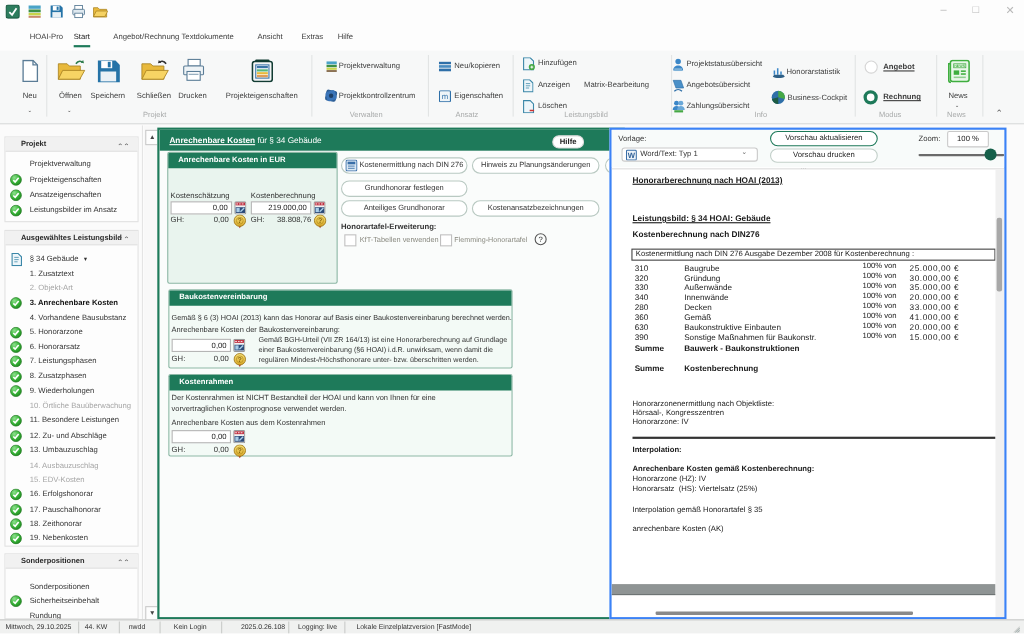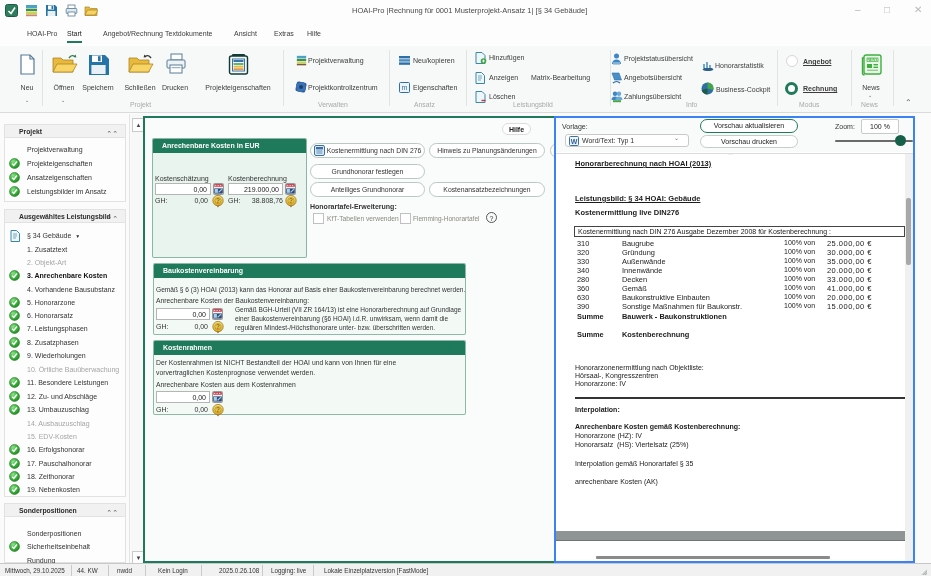--- a/index.html
+++ b/index.html
@@ -74,21 +74,20 @@
       </svg>
   <svg class="abs" style="left:65px;top:4px;" width="13" height="13" viewBox="0 0 13 13">
         <rect x="3" y="1" width="7" height="4" fill="#fff" stroke="#5a7c96" stroke-width="0.8"></rect>
         <rect x="1.2" y="4.5" width="10.6" height="5" rx="0.8" fill="#dfe9f0" stroke="#5a7c96" stroke-width="0.8"></rect>
         <rect x="3" y="8" width="7" height="4" fill="#fff" stroke="#5a7c96" stroke-width="0.8"></rect>
       </svg>
   <svg class="abs" style="left:84px;top:4px;" width="14" height="13" viewBox="0 0 14 13">
         <path d="M1 3h4l1.5 1.5H13v7H1z" fill="#e8b93c" stroke="#ab8524" stroke-width="0.7"></path>
         <path d="M1 11l2.5-5H14l-2.7 5z" fill="#f5d263" stroke="#ab8524" stroke-width="0.7"></path>
       </svg>
-  <div id="title">HOAI-Pro |Rechnung für 0001 Musterprojekt-Ansatz 1| [§ 34 Gebäude]</div>
   <div class="winbtn" style="left:855px;">–</div>
   <div class="winbtn" style="left:884px;">□</div>
   <div class="winbtn" style="left:914px;">✕</div>
 </div>
 <div id="tabs">
   <div class="tab" style="left:27px;">HOAI-Pro</div>
   <div class="tab" id="tab-active" style="left:67px;">Start</div>
   <div class="tab" style="left:103px;">Angebot/Rechnung</div>
   <div class="tab" style="left:165px;">Textdokumente</div>
   <div class="tab" style="left:234px;">Ansicht</div>
@@ -374,20 +373,21 @@
         <path d="M3.4 6.3l1.8 1.8 3.5-4.2" stroke="#fff" stroke-width="1.6" fill="none"></path>
       </svg>
   <div class="sitem" style="top:429px;">Sicherheitseinbehalt</div>
   <div class="sitem" style="top:443px;">Rundung</div>
 </div>
 <div id="vstrip">
   <div class="sbarrow" style="top:4px;">▲</div>
   <div class="sbarrow" style="top:437px;">▼</div>
 </div>
 <div id="cpanel">
+  <div id="cphead"><span style="font-weight:bold;text-decoration:underline;">Anrechenbare Kosten</span>&nbsp;für § 34 Gebäude</div>
   <div id="hilfe">Hilfe</div>
 
   <div class="gbox" style="left:7px;top:20px;width:155px;height:120px;background:#e9f4ee;">
         <div class="gboxhead">Anrechenbare Kosten in EUR</div>
       </div>
   <div class="lbl7" style="left:10px;top:57px;">Kostenschätzung</div>
   <div class="lbl7" style="left:83px;top:57px;">Kostenberechnung</div>
   <div class="inpt" style="left:10px;top:65px;width:56px;">0,00</div>
   <svg class="abs calc" style="left:68px;top:65px;" width="11" height="12" viewBox="0 0 11 12">
         <rect x="0.5" y="0.5" width="10" height="11" rx="1" fill="#f2f2f2" stroke="#999"></rect>
@@ -505,21 +505,21 @@
   <div class="abs" style="left:144px;top:17px;width:98px;height:13px;background:#fff;border:1px solid #c2cfc9;border-radius:8px;font-size:7px;color:#222;text-align:center;line-height:12px;">Vorschau drucken</div>
   <div class="lbl7" style="left:279px;top:5px;color:#333;">Zoom:</div>
   <div class="abs" style="left:305px;top:1px;width:38px;height:15px;background:#fff;border:1px solid #c9c9c9;border-radius:2px;font-size:7px;color:#222;text-align:center;line-height:14px;">100 %</div>
   <div class="abs" style="left:279px;top:22px;width:78px;height:2px;background:#6a6a6a;border-radius:1px;"></div>
   <div class="abs" style="left:339px;top:17px;width:11px;height:11px;background:#16604a;border-radius:50%;"></div>
   <div class="abs" style="left:0px;top:35px;width:357px;height:1px;background:#dcdcdc;"></div>
   <div class="abs" style="left:172px;top:32px;font-size:5px;color:#999;letter-spacing:1px;">…</div>
 
   <div class="prevtxt prevb" style="left:19px;top:41px;font-size:7.5px;text-decoration:underline;">Honorarberechnung nach HOAI (2013)</div>
   <div class="prevtxt prevb" style="left:19px;top:76px;font-size:7.5px;text-decoration:underline;">Leistungsbild: § 34 HOAI: Gebäude</div>
-  <div class="prevtxt prevb" style="left:19px;top:90px;font-size:7.5px;">Kostenermittlung live DIN276</div>
+  <div class="prevtxt prevb" style="left:19px;top:90px;font-size:7.5px;">Kostenberechnung nach DIN276</div>
   <div class="abs" style="left:18px;top:108px;width:331px;height:11px;border:1px solid #444;"></div>
   <div class="prevtxt" style="left:22px;top:110px;">Kostenermittlung nach DIN 276 Ausgabe Dezember 2008 für Kostenberechnung :</div>
   <div class="prevtxt" style="font-size:7.4px;left:21px;top:121px;">310</div>
       <div class="prevtxt" style="font-size:7.4px;left:66px;top:121px;">Baugrube</div>
       <div class="prevtxt" style="left:228px;top:121px;">100% von</div>
       <div class="prevtxt" style="font-size:7.5px;letter-spacing:0.5px;left:258px;top:121px;width:58px;text-align:right;">25.000,00 €</div>
   <div class="prevtxt" style="font-size:7.4px;left:21px;top:130px;text-align:right;">320</div>
       <div class="prevtxt" style="font-size:7.4px;left:66px;top:130px;text-align:right;">Gründung</div>
       <div class="prevtxt" style="left:228px;top:130px;">100% von</div>
       <div class="prevtxt" style="font-size:7.5px;letter-spacing:0.5px;left:258px;top:130px;width:58px;text-align:right;">30.000,00 €</div>

